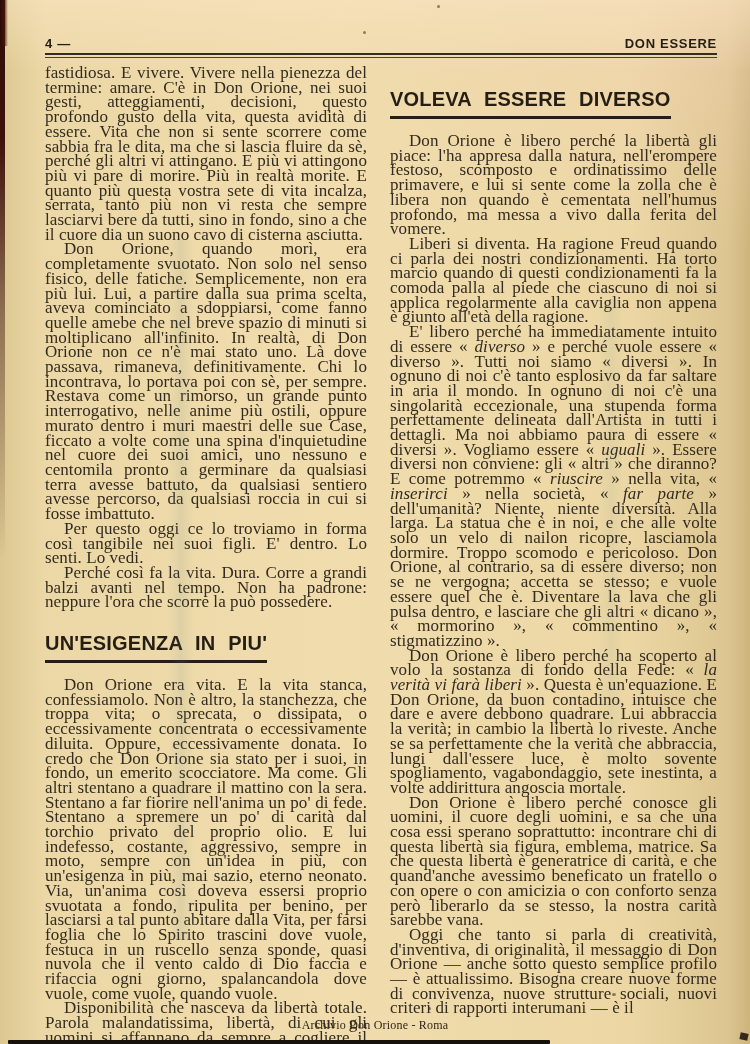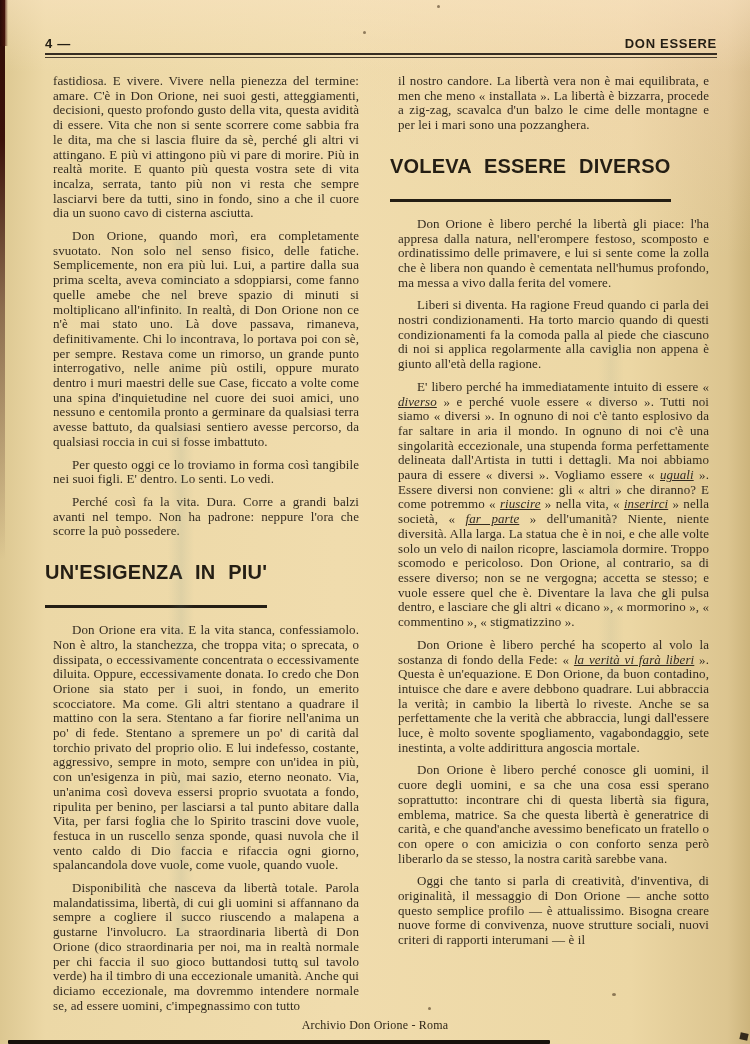--- a/index.html
+++ b/index.html
@@ -22,31 +22,31 @@
   .header-rule{
     position:absolute;left:45px;right:33px;top:53px;height:2px;
     border-top:2px solid #362d22;border-bottom:1px solid #4a3f30;
   }
   
   .columns{position:absolute;left:45px;top:66px;right:33px;bottom:60px;}
   .column{position:absolute;top:0;}
   .column.left{left:0;width:322px;}
   .column.right{left:345px;width:327px;}
   .body-paragraph{
-    margin:8px;text-align:justify;font-size:13px;line-height:14.7px;
+    margin:0;text-align:justify;font-size:17px;line-height:14.7px;
     letter-spacing:.08px;color:#332b20;
   }
   .body-paragraph.indent{text-indent:19px;}
-  .it{font-style:italic;text-decoration:underline;}
+  .it{font-style:italic;}
   .section-heading{
     margin:22px 0 15px 0;
     font-family:"Liberation Sans",sans-serif;font-weight:700;font-size:20px;line-height:1.1;
     color:#241e14;letter-spacing:.2px;word-spacing:7px;
   }
-  .heading-text{display:inline-block;padding-bottom:22px;border-bottom:3px solid #241e14;}
+  .heading-text{display:inline-block;padding-bottom:6px;border-bottom:3px solid #241e14;}
   
   .footer-stamp{
     position:absolute;left:0;right:0;top:1018px;text-align:center;
     font-family:Liberation Serif, serif;font-size:12px;color:#2e2516;letter-spacing:.2px;
   }
   
   .left-edge{
     position:absolute;left:0;top:0;width:5px;height:560px;
     background:linear-gradient(180deg,#2f0d08 0%,#3c120b 25%,rgba(60,18,11,.5) 55%,rgba(60,18,11,0) 100%);
   }
@@ -77,21 +77,20 @@
     <section class="column left" id="col-left">
         <p class="body-paragraph"><span>fastidiosa. E vivere. Vivere nella pienezza del termine: amare. C'è in Don Orione, nei suoi gesti, atteggiamenti, decisioni, questo profondo gusto della vita, questa avidità di essere. Vita che non si sente scorrere come sabbia fra le dita, ma che si lascia fluire da sè, perché gli altri vi attingano. E più vi attingono più vi pare di morire. Più in realtà morite. E quanto più questa vostra sete di vita incalza, serrata, tanto più non vi resta che sempre lasciarvi bere da tutti, sino in fondo, sino a che il cuore dia un suono cavo di cisterna asciutta.</span></p>
         <p class="body-paragraph indent"><span>Don Orione, quando morì, era completamente svuotato. Non solo nel senso fisico, delle fatiche. Semplicemente, non era più lui. Lui, a partire dalla sua prima scelta, aveva cominciato a sdoppiarsi, come fanno quelle amebe che nel breve spazio di minuti si moltiplicano all'infinito. In realtà, di Don Orione non ce n'è mai stato uno. Là dove passava, rimaneva, definitivamente. Chi lo incontrava, lo portava poi con sè, per sempre. Restava come un rimorso, un grande punto interrogativo, nelle anime più ostili, oppure murato dentro i muri maestri delle sue Case, ficcato a volte come una spina d'inquietudine nel cuore dei suoi amici, uno nessuno e centomila pronto a germinare da qualsiasi terra avesse battuto, da qualsiasi sentiero avesse percorso, da qualsiasi roccia in cui si fosse imbattuto.</span></p>
         <p class="body-paragraph indent"><span>Per questo oggi ce lo troviamo in forma così tangibile nei suoi figli. E' dentro. Lo senti. Lo vedi.</span></p>
         <p class="body-paragraph indent"><span>Perché così fa la vita. Dura. Corre a grandi balzi avanti nel tempo. Non ha padrone: neppure l'ora che scorre la può possedere.</span></p>
         <h2 class="section-heading"><span class="heading-text">UN'ESIGENZA IN PIU'</span></h2>
         <p class="body-paragraph indent"><span>Don Orione era vita. E la vita stanca, confessiamolo. Non è altro, la stanchezza, che troppa vita; o sprecata, o dissipata, o eccessivamente concentrata o eccessivamente diluita. Oppure, eccessivamente donata. Io credo che Don Orione sia stato per i suoi, in fondo, un emerito scocciatore. Ma come. Gli altri stentano a quadrare il mattino con la sera. Stentano a far fiorire nell'anima un po' di fede. Stentano a spremere un po' di carità dal torchio privato del proprio olio. E lui indefesso, costante, aggressivo, sempre in moto, sempre con un'idea in più, con un'esigenza in più, mai sazio, eterno neonato. Via, un'anima così doveva essersi proprio svuotata a fondo, ripulita per benino, per lasciarsi a tal punto abitare dalla Vita, per farsi foglia che lo Spirito trascini dove vuole, festuca in un ruscello senza sponde, quasi nuvola che il vento caldo di Dio faccia e rifaccia ogni giorno, spalancandola dove vuole, come vuole, quando vuole.</span></p>
         <p class="body-paragraph indent"><span>Disponibilità che nasceva da libertà totale. Parola malandatissima, libertà, di cui gli uomini si affannano da sempre a cogliere il succo riuscendo a malapena a gustarne l'involucro. La straordinaria libertà di Don Orione (dico straordinaria per noi, ma in realtà normale per chi faccia il suo gioco buttandosi tutto sul tavolo verde) ha il timbro di una eccezionale umanità. Anche qui diciamo eccezionale, ma dovremmo intendere normale se, ad essere uomini, c'impegnassimo con tutto</span></p>
       </section>
     <section class="column right" id="col-right">
-        <p class="body-paragraph"><span>il nostro candore. La libertà vera non è mai equilibrata, e men che meno « installata ». La libertà è bizzarra, procede a zig-zag, scavalca d'un balzo le cime delle montagne e per lei i mari sono una pozzanghera.</span></p>
         <h2 class="section-heading"><span class="heading-text">VOLEVA ESSERE DIVERSO</span></h2>
         <p class="body-paragraph indent"><span>Don Orione è libero perché la libertà gli piace: l'ha appresa dalla natura, nell'erompere festoso, scomposto e ordinatissimo delle primavere, e lui si sente come la zolla che è libera non quando è cementata nell'humus profondo, ma messa a vivo dalla ferita del vomere.</span></p>
         <p class="body-paragraph indent"><span>Liberi si diventa. Ha ragione Freud quando ci parla dei nostri condizionamenti. Ha torto marcio quando di questi condizionamenti fa la comoda palla al piede che ciascuno di noi si applica regolarmente alla caviglia non appena è giunto all'età della ragione.</span></p>
         <p class="body-paragraph indent"><span>E' libero perché ha immediatamente intuito di essere « </span><span class="it">diverso</span><span> » e perché vuole essere « diverso ». Tutti noi siamo « diversi ». In ognuno di noi c'è tanto esplosivo da far saltare in aria il mondo. In ognuno di noi c'è una singolarità eccezionale, una stupenda forma perfettamente delineata dall'Artista in tutti i dettagli. Ma noi abbiamo paura di essere « diversi ». Vogliamo essere « </span><span class="it">uguali</span><span> ». Essere diversi non conviene: gli « altri » che diranno? E come potremmo « </span><span class="it">riuscire</span><span> » nella vita, « </span><span class="it">inserirci</span><span> » nella società, « </span><span class="it">far parte</span><span> » dell'umanità? Niente, niente diversità. Alla larga. La statua che è in noi, e che alle volte solo un velo di nailon ricopre, lasciamola dormire. Troppo scomodo e pericoloso. Don Orione, al contrario, sa di essere diverso; non se ne vergogna; accetta se stesso; e vuole essere quel che è. Diventare la lava che gli pulsa dentro, e lasciare che gli altri « dicano », « mormorino », « commentino », « stigmatizzino ».</span></p>
         <p class="body-paragraph indent"><span>Don Orione è libero perché ha scoperto al volo la sostanza di fondo della Fede: « </span><span class="it">la verità vi farà liberi</span><span> ». Questa è un'equazione. E Don Orione, da buon contadino, intuisce che dare e avere debbono quadrare. Lui abbraccia la verità; in cambio la libertà lo riveste. Anche se sa perfettamente che la verità che abbraccia, lungi dall'essere luce, è molto sovente spogliamento, vagabondaggio, sete inestinta, a volte addirittura angoscia mortale.</span></p>
         <p class="body-paragraph indent"><span>Don Orione è libero perché conosce gli uomini, il cuore degli uomini, e sa che una cosa essi sperano soprattutto: incontrare chi di questa libertà sia figura, emblema, matrice. Sa che questa libertà è generatrice di carità, e che quand'anche avessimo beneficato un fratello o con opere o con amicizia o con conforto senza però liberarlo da se stesso, la nostra carità sarebbe vana.</span></p>
         <p class="body-paragraph indent"><span>Oggi che tanto si parla di creatività, d'inventiva, di originalità, il messaggio di Don Orione — anche sotto questo semplice profilo — è attualissimo. Bisogna creare nuove forme di convivenza, nuove strutture sociali, nuovi criteri di rapporti interumani — è il</span></p>
       </section>
   </main>
 

